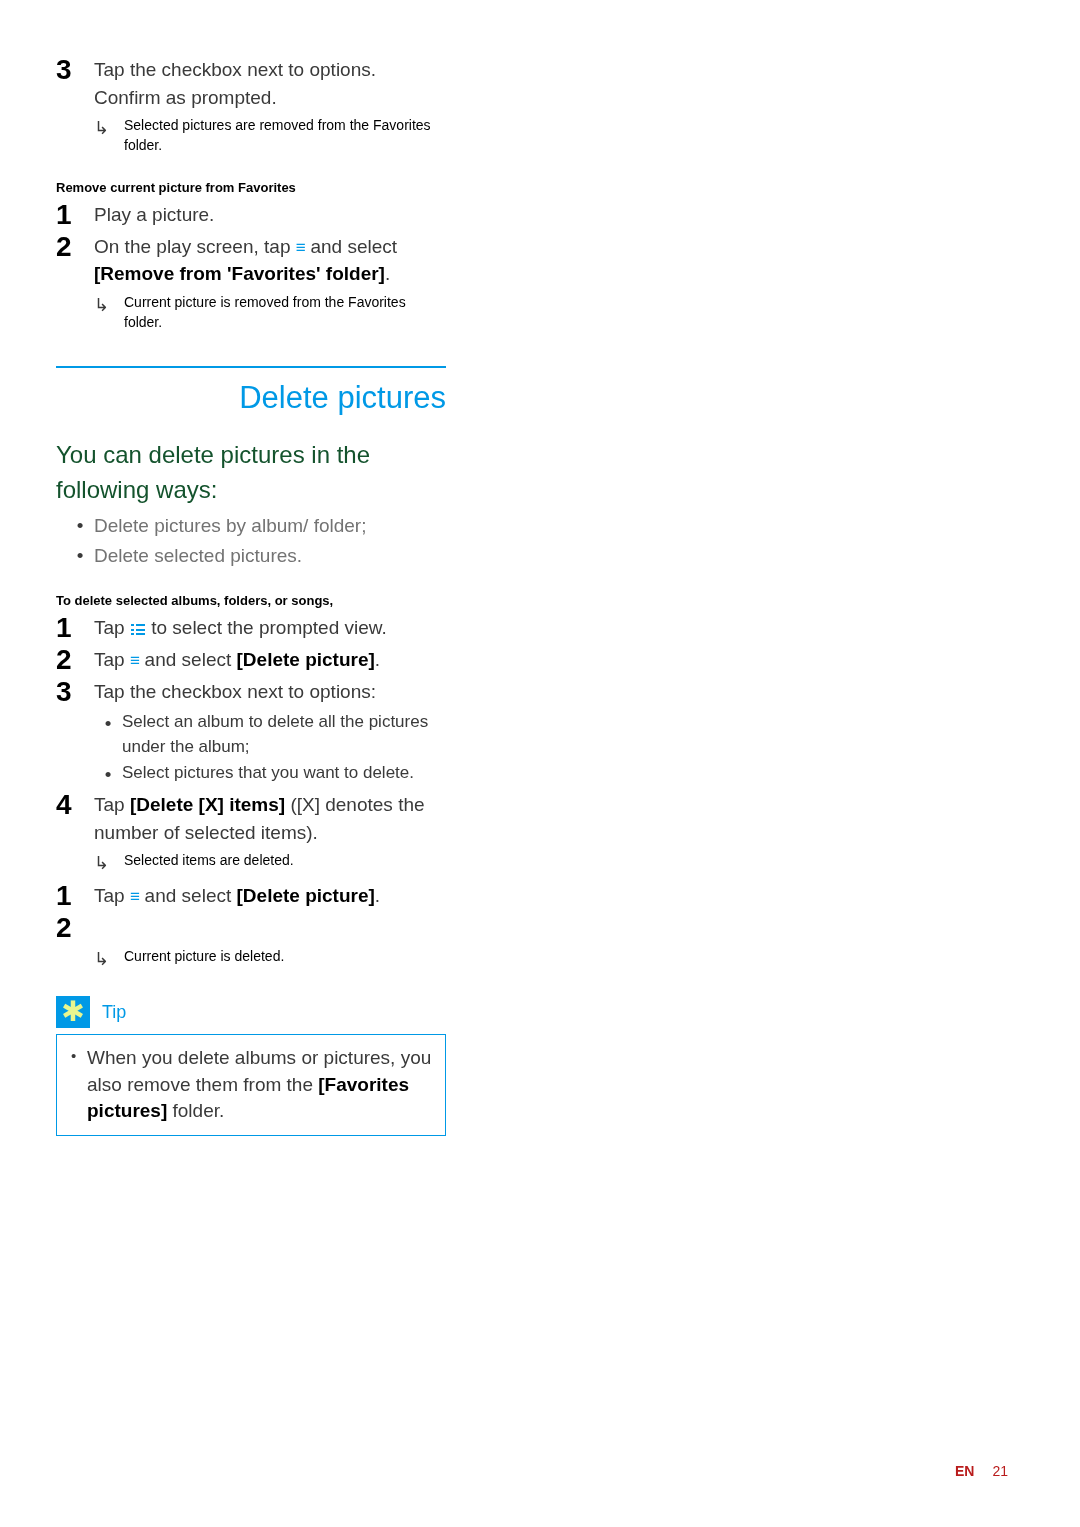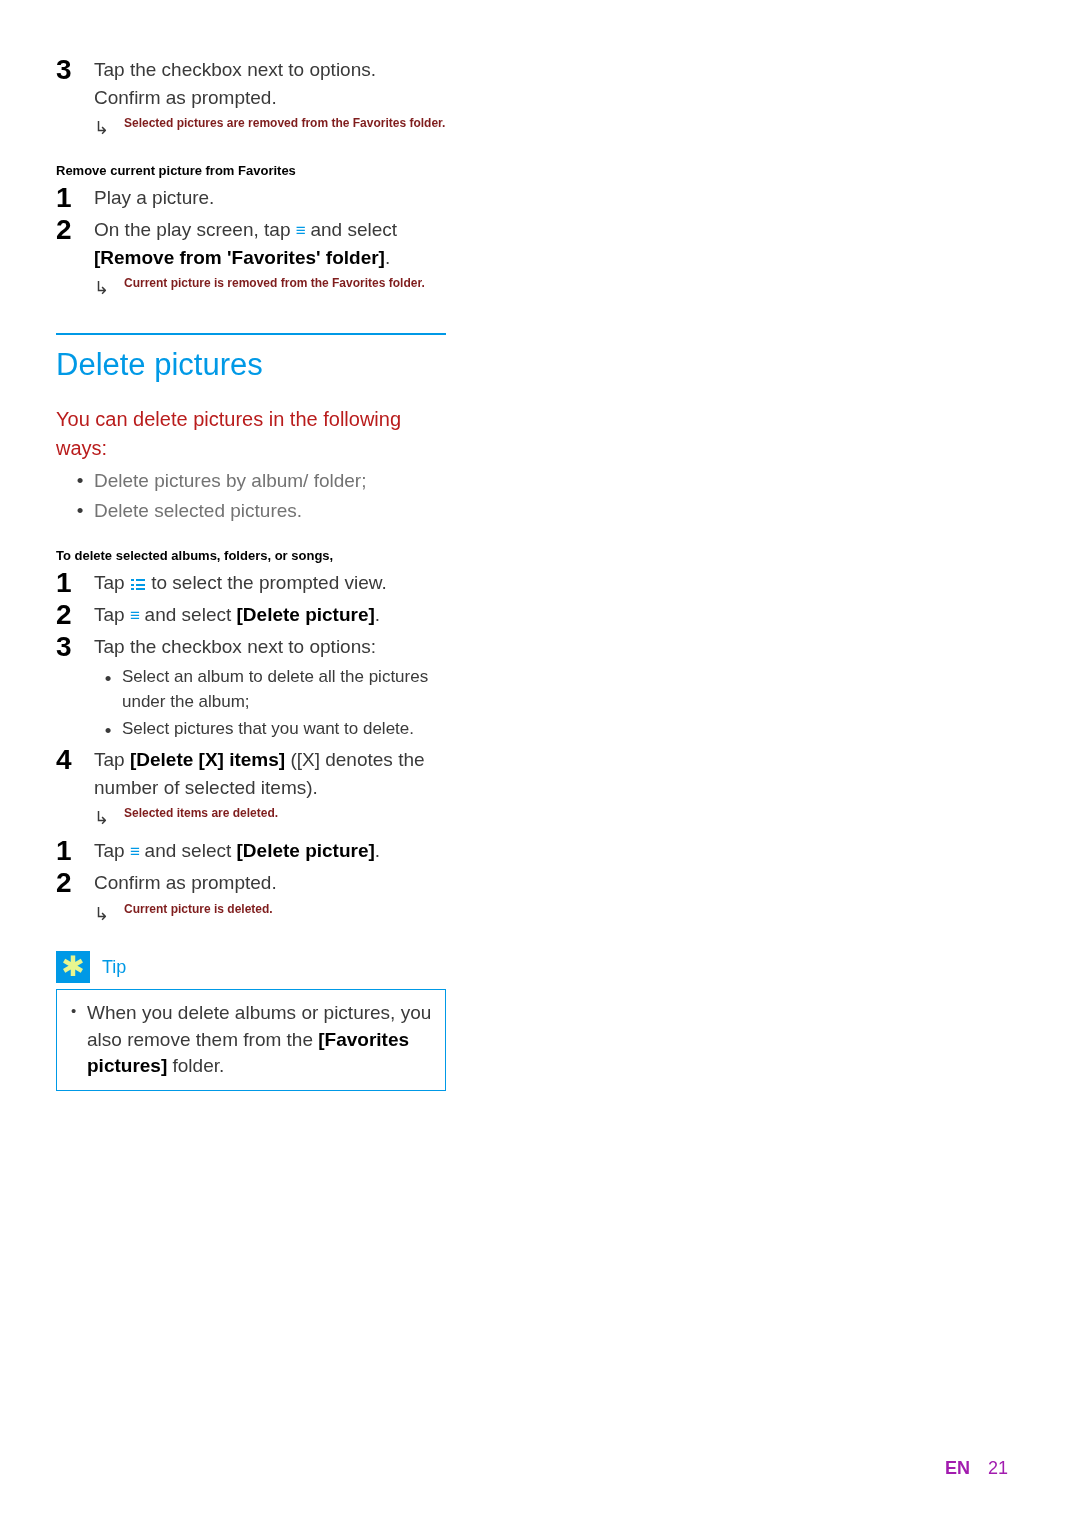--- a/index.html
+++ b/index.html
@@ -48,25 +48,24 @@
       margin-bottom: 8px;
     }
     .result-arrow {
       width: 30px;
       flex-shrink: 0;
       font-size: 18px;
       color: #3a3a3a;
       padding-top: 2px;
     }
     .result-text {
-      font-size: 12px;
-      line-height: 1.45;
-      color: #7f1d1d;
-      flex: 1;
-      font-weight: bold;
+      font-size: 14px;
+      line-height: 1.45;
+      color: #000000;
+      flex: 1;
     }
     .bold {
       font-weight: 600;
       color: #000000;
     }
     .sub-heading {
       font-size: 13px;
       font-weight: 600;
       margin-top: 24px;
       margin-bottom: 6px;
@@ -75,25 +74,26 @@
       border: none;
       border-top: 2px solid #0099e6;
       margin-top: 34px;
       margin-bottom: 12px;
     }
     .section-title {
       font-size: 31px;
       color: #0099e6;
       font-weight: 400;
       margin-bottom: 22px;
+      text-align: right;
     }
     .intro {
-      font-size: 20px;
-      line-height: 1.45;
-      color: #b91c1c;
+      font-size: 24px;
+      line-height: 1.45;
+      color: #14532d;
       margin-bottom: 4px;
     }
     .bullet-list {
       margin-left: 10px;
       margin-bottom: 10px;
     }
     .bullet-row {
       display: flex;
       align-items: flex-start;
       margin-bottom: 2px;
@@ -210,22 +210,22 @@
     .tip-text {
       font-size: 19px;
       line-height: 1.4;
       color: #3a3a3a;
       flex: 1;
     }
     .footer {
       position: absolute;
       right: 72px;
       bottom: 48px;
-      font-size: 18px;
-      color: #a21caf;
+      font-size: 14px;
+      color: #b91c1c;
     }
     .footer .lang {
       font-weight: 600;
       margin-right: 18px;
     }
   </style>
 </head>
 <body>
 
 <div class="content">
@@ -317,21 +317,20 @@
 
   <div class="step-row">
     <div class="step-num">1</div>
     <div class="step-body">
       <span>Tap </span><span class="menu-icon">≡</span><span> and select </span><span class="bold">[Delete picture]</span><span>.</span>
     </div>
   </div>
 
   <div class="step-row">
     <div class="step-num">2</div>
-    <div class="step-body">Confirm as prompted.</div>
   </div>
   <div class="result-row">
     <div class="result-arrow">↳</div>
     <div class="result-text">Current picture is deleted.</div>
   </div>
 
   <div class="tip-box-wrap">
     <div class="tip-header">
       <div class="tip-badge">✱</div>
       <div class="tip-label">Tip</div>

